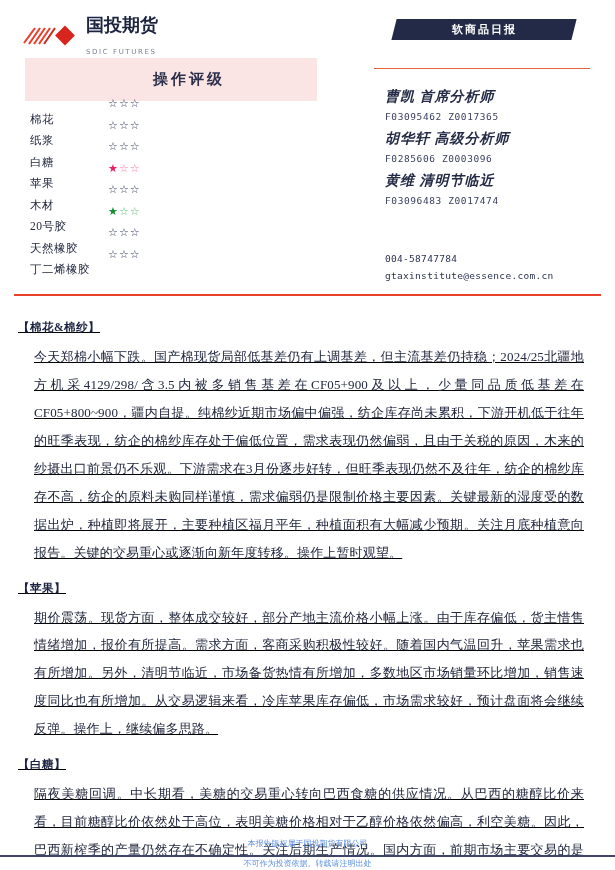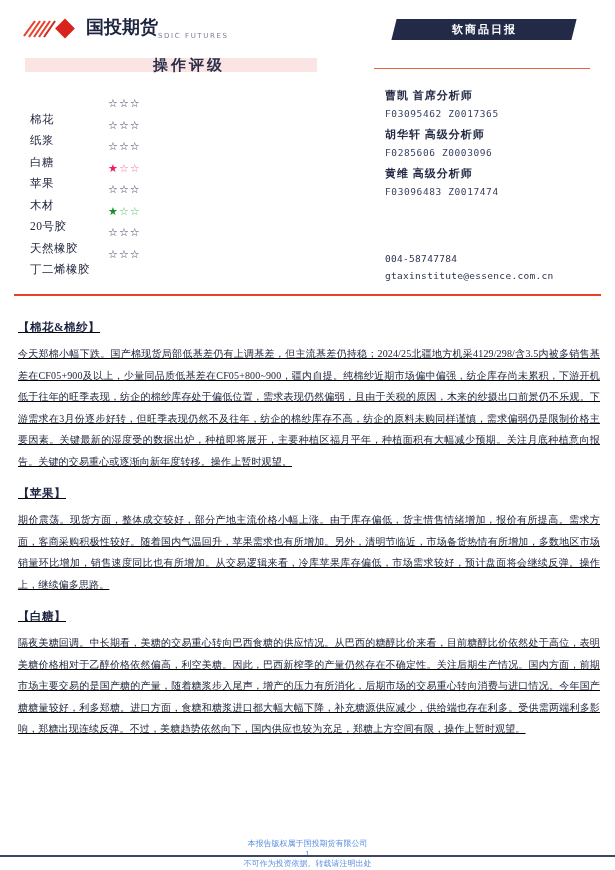--- a/index.html
+++ b/index.html
@@ -10,33 +10,33 @@
     overflow: hidden;
   }
   .page { position: relative; width: 615px; height: 870px; background:#fff; }
 
   
   .top { position: relative; height: 286px; }
 
   
   .logo-wrap { position: absolute; left: 22px; top: 16px; display: flex; align-items: center; }
   .logo-mark { width: 60px; height: 26px; position: relative; margin-right: 4px; }
-  .logo-text-block { display: flex; flex-direction: row; line-height: 1; }
+  .logo-text-block { display: flex; flex-direction: column; line-height: 1; }
   .logo-cn {
     font-family: "DejaVu Sans", sans-serif;
     font-weight: bold; font-size: 18px; color: #1d2440; letter-spacing: 0px;
   }
   .logo-en {
     font-family: "DejaVu Sans", sans-serif;
     font-size: 7px; color: #7a8199; letter-spacing: 1.6px; margin-top: 15px;
   }
 
   
   .rating-banner {
-    position: absolute; left: 25px; top: 58px; width: 292px; height: 14px;
+    position: absolute; left: 25px; top: 58px; width: 292px; height: 43px;
     background: #fbe4e4; display: flex; align-items: center; justify-content: center; padding-left: 36px;
   }
   .rating-banner-title {
     font-size: 15px; color: #2b2f4a; letter-spacing: 3px; font-weight: 600;
   }
 
   
   .ratings { position: absolute; left: 30px; top: 93px; }
   .rating-row { display: flex; align-items: center; height: 21.5px; }
   .rating-name {
@@ -69,22 +69,23 @@
     font-family: "DejaVu Sans", sans-serif; font-weight: bold; letter-spacing: 0.3px;
   }
   .date-rule {
     position: absolute; left: 374px; top: 68px; width: 216px; height: 1px;
     background: #e8623f;
   }
 
   
   .analysts { position: absolute; left: 385px; top: 88px; }
   .analyst-name {
-    font-size: 11px; color: #242a45; letter-spacing: 1px; margin-bottom: 5px;
+    font-size: 14px; color: #242a45; letter-spacing: 1px; margin-bottom: 5px;
     font-weight: 600;
+    font-style: italic;
   }
   .analyst-code {
     font-family: "DejaVu Sans Mono", monospace;
     font-size: 9.5px; color: #3a4160; letter-spacing: 0.6px; margin-bottom: 8px;
   }
   .contact { position: absolute; left: 385px; top: 253px; }
   .contact-line {
     font-family: "DejaVu Sans Mono", monospace;
     font-size: 9.5px; color: #2c3350; letter-spacing: 0.3px; margin-bottom: 6px;
   }
@@ -95,23 +96,23 @@
   }
 
   
   .body { position: absolute; left: 14px; top: 306px; width: 590px; text-decoration: underline; }
   .section { margin-bottom: 4px; }
   .section-title {
     font-size: 11.5px; color: #1c2340; font-weight: bold;
     letter-spacing: 0.5px; margin: 14px 0 8px 4px;
   }
   .section-body {
-    font-size: 10px; color: #22283f; line-height: 2.15;
+    font-size: 13px; color: #22283f; line-height: 2.15;
     text-align: justify; text-justify: inter-ideograph;
-    letter-spacing: 0.15px; margin: 0 4px;
+    letter-spacing: 0.15px; margin: 0 20px;
   }
 
   
   .footer-rule {
     position: absolute; left: 0px; top: 855px; width: 615px; height: 1.5px;
     background: #3d4666;
   }
   .footer {
     position: absolute; left: 14px; top: 838px; width: 587px;
     display: flex; align-items: center; justify-content: space-between;
@@ -224,21 +225,21 @@
     <div class="report-banner">
       <span class="report-banner-title">软商品日报</span>
     </div>
     <div class="date-rule"></div>
 
     <div class="analysts">
         <div class="analyst-name">曹凯  首席分析师</div>
         <div class="analyst-code">F03095462  Z0017365</div>
         <div class="analyst-name">胡华轩  高级分析师</div>
         <div class="analyst-code">F0285606  Z0003096</div>
-        <div class="analyst-name">黄维  高级分析师</div>
+        <div class="analyst-name">黄维  清明节临近</div>
         <div class="analyst-code">F03096483  Z0017474</div>
       </div>
 
     <div class="contact">
       <div class="contact-line">004-58747784</div>
       <div class="contact-line">gtaxinstitute@essence.com.cn</div>
     </div>
   </div>
 
   <div class="red-rule"></div>

